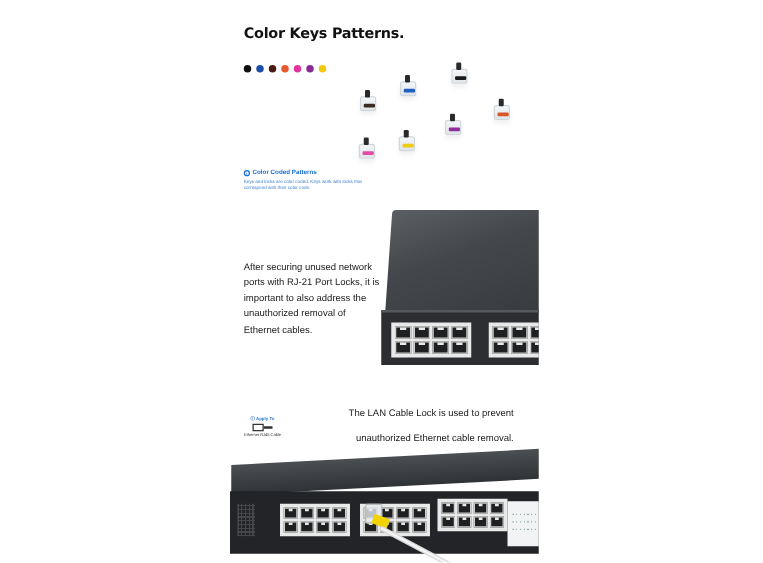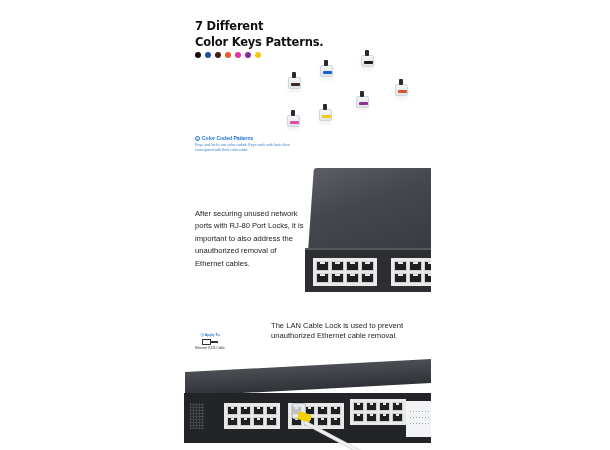--- a/index.html
+++ b/index.html
@@ -34,40 +34,39 @@
     .para1 { position: absolute; left: 15px; top: 208px; font-size: 7.6px; line-height: 12.4px; color: #1b1b1b; width: 110px; }
 
     
     .apply { position: absolute; left: 13px; top: 333px; width: 34px; text-align: center; }
     .apply-title { font-size: 3.5px; color: #2a74d0; font-weight: bold; }
     .cable-icon { margin: 2px auto 1px; width: 16px; height: 6px; position: relative; }
     .cable-icon .plug { position: absolute; left: 0; top: 0; width: 9px; height: 6px; border: 1px solid #333; background: #fff; }
     .cable-icon .wire { position: absolute; left: 9px; top: 2px; width: 7px; height: 2px; border: 0.7px solid #333; }
     .apply-label { font-size: 3.2px; color: #333; }
 
-    .para2 { position: absolute; right: 20px; top: 321px; font-size: 7.6px; line-height: 10px; color: #1b1b1b; text-align: left; width: 140px; }
+    .para2 { position: absolute; right: 20px; top: 321px; font-size: 7.6px; line-height: 20px; color: #1b1b1b; text-align: right; width: 140px; }
 
     .switch2 { position: absolute; left: 0; top: 360px; width: 251px; height: 90px; }
     .sw2-top { position: absolute; left: 5px; top: 12px; width: 270px; height: 24px; background: linear-gradient(180deg, #4b4f54, #2f3236); transform: skewY(-3deg); transform-origin: left; }
     .sw2-front { position: absolute; left: 4px; top: 33px; width: 260px; height: 50px; background: #222427; }
     .vent { position: absolute; left: 6px; top: 10px; width: 14px; height: 26px; background: repeating-linear-gradient(90deg, #555 0 1px, transparent 1px 3px), repeating-linear-gradient(0deg, #555 0 1px, transparent 1px 3px); opacity: .7; }
     .panel-white { position: absolute; left: 222px; top: 8px; width: 40px; height: 36px; background: #f2f3f5; }
     .led-row { position: absolute; left: 4px; width: 30px; height: 1px; background: repeating-linear-gradient(90deg, #9aa 0 1px, transparent 1px 3px); }
 
     .lan-lock { position: absolute; left: 112px; top: 43px; width: 14px; height: 16px; background: rgba(230,235,240,0.8); border: 1px solid #bbb; border-radius: 2px; }
     .lan-yellow { position: absolute; left: 118px; top: 53px; width: 13px; height: 8px; background: #f2d200; border-radius: 1px; transform: rotate(20deg); }
     .cable { position: absolute; left: 124px; top: 60px; width: 90px; height: 4px; background: #f4f4f4; border: 1px solid #d8d8d8; transform: rotate(28deg); transform-origin: left; border-radius: 2px; }
   </style>
 </head>
 <body>
 
 <div class="page">
 
   <div class="title">
-    <div>7 Different</div>
     <div>Color Keys Patterns.</div>
   </div>
 
   <div class="dots" id="dots">
       <span class="dot" style="background: rgb(15, 15, 15);"></span>
       <span class="dot" style="background: rgb(28, 79, 168);"></span>
       <span class="dot" style="background: rgb(74, 27, 18);"></span>
       <span class="dot" style="background: rgb(232, 89, 43);"></span>
       <span class="dot" style="background: rgb(226, 53, 159);"></span>
       <span class="dot" style="background: rgb(138, 43, 149);"></span>
@@ -120,21 +119,21 @@
     </div>
 
   <div class="info">
     <div class="info-title">
       <span class="info-icon">i</span>
       <span>Color Coded Patterns</span>
     </div>
     <div class="info-text">Keys and locks are color coded. Keys work with locks that correspond with their color code.</div>
   </div>
 
-  <div class="para1">After securing unused network ports with RJ-80 Port Locks, it is important to also address the unauthorized removal of Ethernet cables.</div>
+  <div class="para1">After securing unused network ports with RJ-21 Port Locks, it is important to also address the unauthorized removal of Ethernet cables.</div>
 
   <div class="switch1">
     <div class="sw1-top"></div>
     <div class="sw1-front">
       <div class="port-grid" style="left:8px; top:8px; grid-template-columns: repeat(4, 13px); grid-template-rows: repeat(2, 10px);">
         <div class="port"></div>
           <div class="port"></div>
           <div class="port"></div>
           <div class="port"></div>
         <div class="port"></div>

